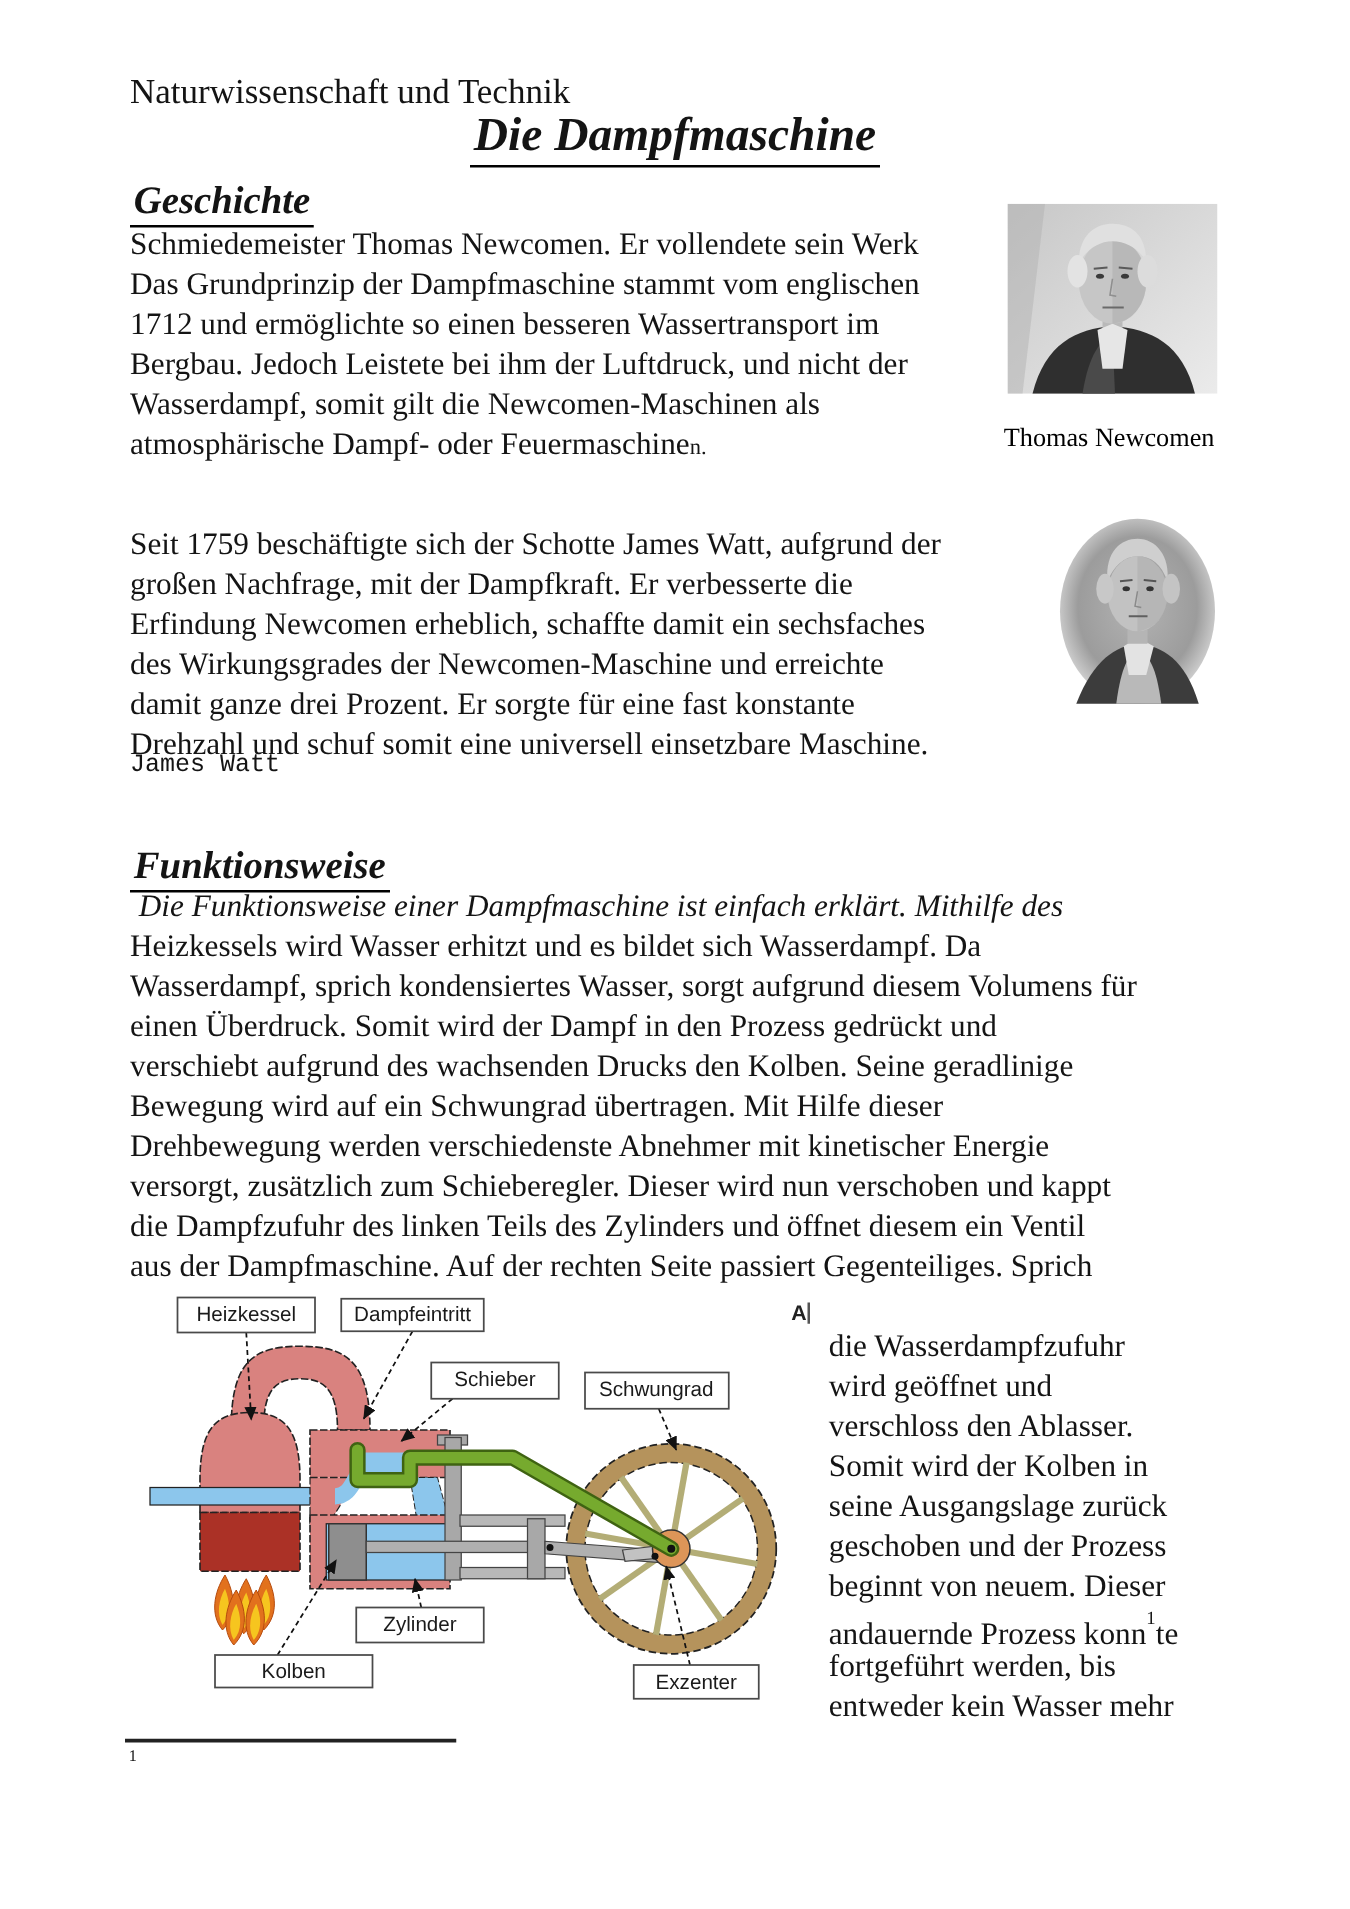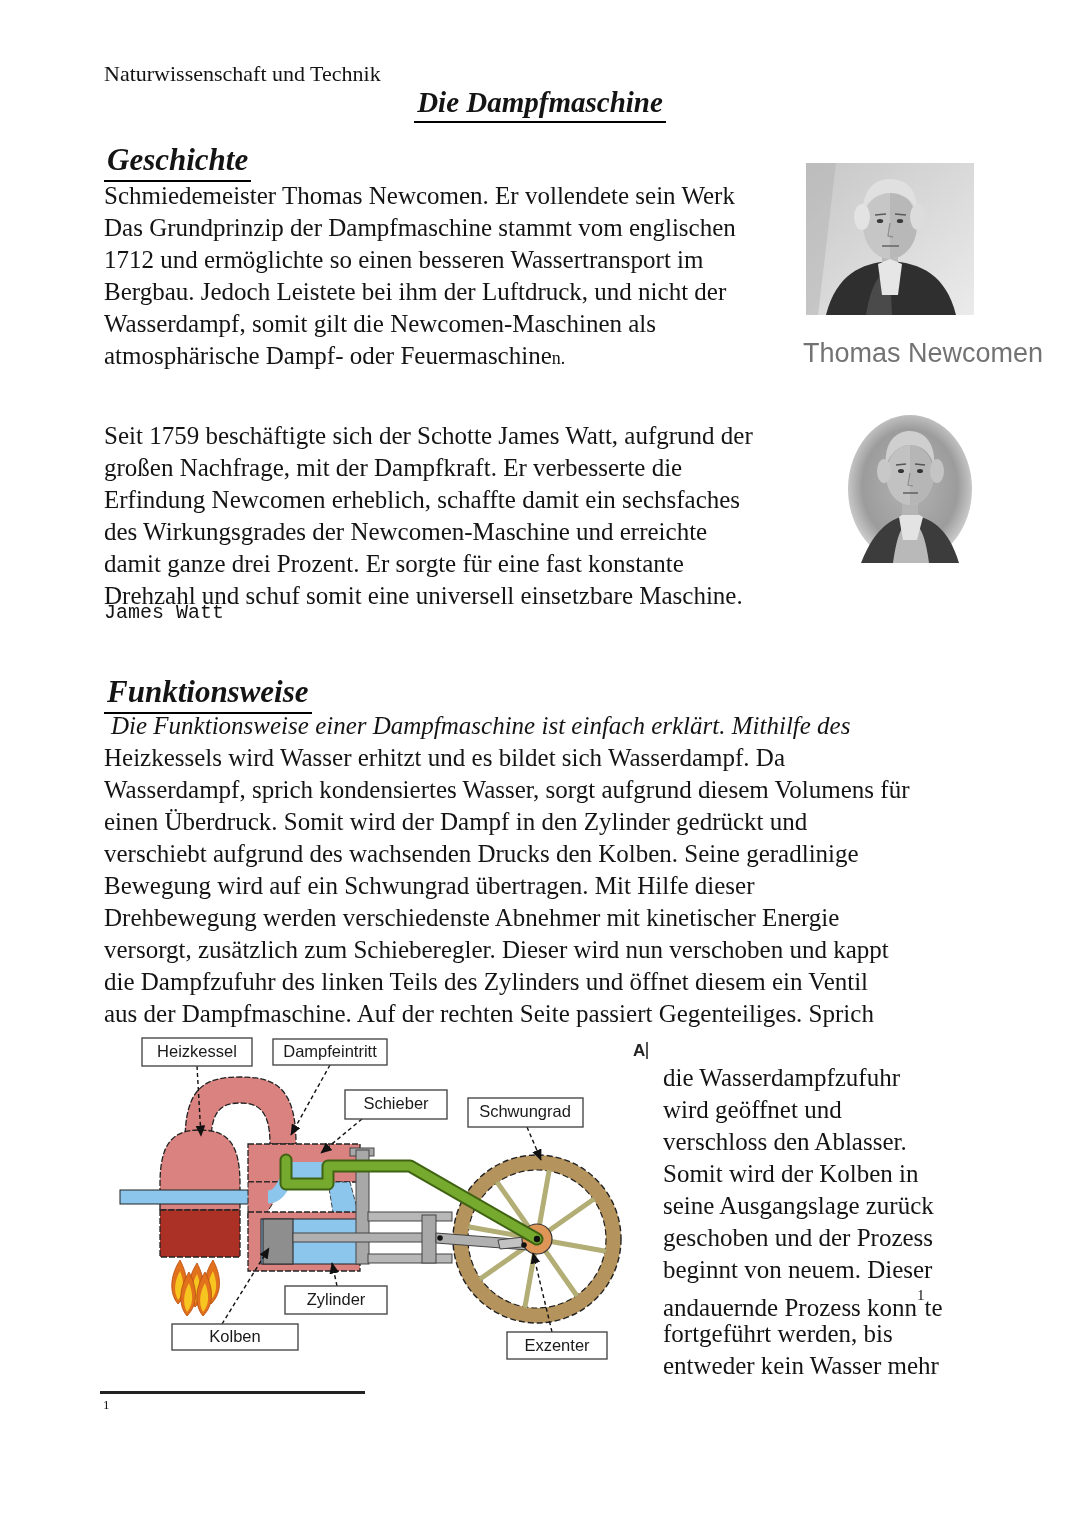--- a/index.html
+++ b/index.html
@@ -1,25 +1,25 @@
 <!DOCTYPE html>
 <html lang="de"><head>
 <meta charset="utf-8">
 <style>
   html,body{margin:0;padding:0;background:#fff;}
   .page{position:relative;width:1080px;height:1527px;background:#fff;overflow:hidden;
         font-family:"Liberation Serif", serif;color:#141414;}
   .abs{position:absolute;}
   .tline{white-space:nowrap;line-height:32px;height:32px;font-size:25px;}
   .serif-sm{font-size:20px;}
-  .header-line{font-size:22px;line-height:24px;}
-  .doc-title{font-size:29px;font-weight:bold;font-style:italic;}
+  .header-line{font-size:28px;line-height:24px;}
+  .doc-title{font-size:38px;font-weight:bold;font-style:italic;}
   .doc-title .u, .sec-head .u{display:inline-block;border-bottom:2.5px solid #000;padding:0 3px 2px 3px;}
   .sec-head{font-size:31px;font-weight:bold;font-style:italic;}
-  .caption-sans{font-family:Liberation Sans, sans-serif;font-size:27px;color:#737373;}
+  .caption-sans{font-family:Liberation Serif, serif;font-size:21px;color:#000000;}
   .small-n{font-size:18px;}
   .supline sup{font-size:15px;position:relative;top:-7px;}
   #fw-para .tline:first-child{padding-left:7px;font-style:italic;}
   .footnote-rule{height:2.5px;background:#222;}
   .footnote-mark{font-size:13px;}
   .cropped-a{font-family:"Liberation Sans", sans-serif;font-weight:bold;font-size:17px;color:#222;}
   .cropped-a .vbar{display:inline-block;width:1.5px;height:17px;background:#555;margin-left:1px;vertical-align:-3px;}
   svg text.dlabel{font-family:"Liberation Sans", sans-serif;font-size:16.5px;fill:#1a1a1a;}
 </style>
 </head>
@@ -119,21 +119,21 @@
   </div>
 
   <div class="abs sec-head" style="left:104px;top:674px;">
     <span class="u">Funktionsweise</span>
   </div>
 
   <div class="abs" id="fw-para" style="left:104px;top:710px;width:920px;">
       <div class="tline">Die Funktionsweise einer Dampfmaschine ist einfach erklärt. Mithilfe des</div>
       <div class="tline">Heizkessels wird Wasser erhitzt und es bildet sich Wasserdampf. Da</div>
       <div class="tline">Wasserdampf, sprich kondensiertes Wasser, sorgt aufgrund diesem Volumens für</div>
-      <div class="tline">einen Überdruck. Somit wird der Dampf in den Zylinder gedrückt und</div>
+      <div class="tline">einen Überdruck. Somit wird der Dampf in den Prozess gedrückt und</div>
       <div class="tline">verschiebt aufgrund des wachsenden Drucks den Kolben. Seine geradlinige</div>
       <div class="tline">Bewegung wird auf ein Schwungrad übertragen. Mit Hilfe dieser</div>
       <div class="tline">Drehbewegung werden verschiedenste Abnehmer mit kinetischer Energie</div>
       <div class="tline">versorgt, zusätzlich zum Schieberegler. Dieser wird nun verschoben und kappt</div>
       <div class="tline">die Dampfzufuhr des linken Teils des Zylinders und öffnet diesem ein Ventil</div>
       <div class="tline">aus der Dampfmaschine. Auf der rechten Seite passiert Gegenteiliges. Sprich</div>
     </div>
 
   <div class="abs cropped-a" style="left:633px;top:1041px;">
     <span>A</span><span class="vbar"></span>

